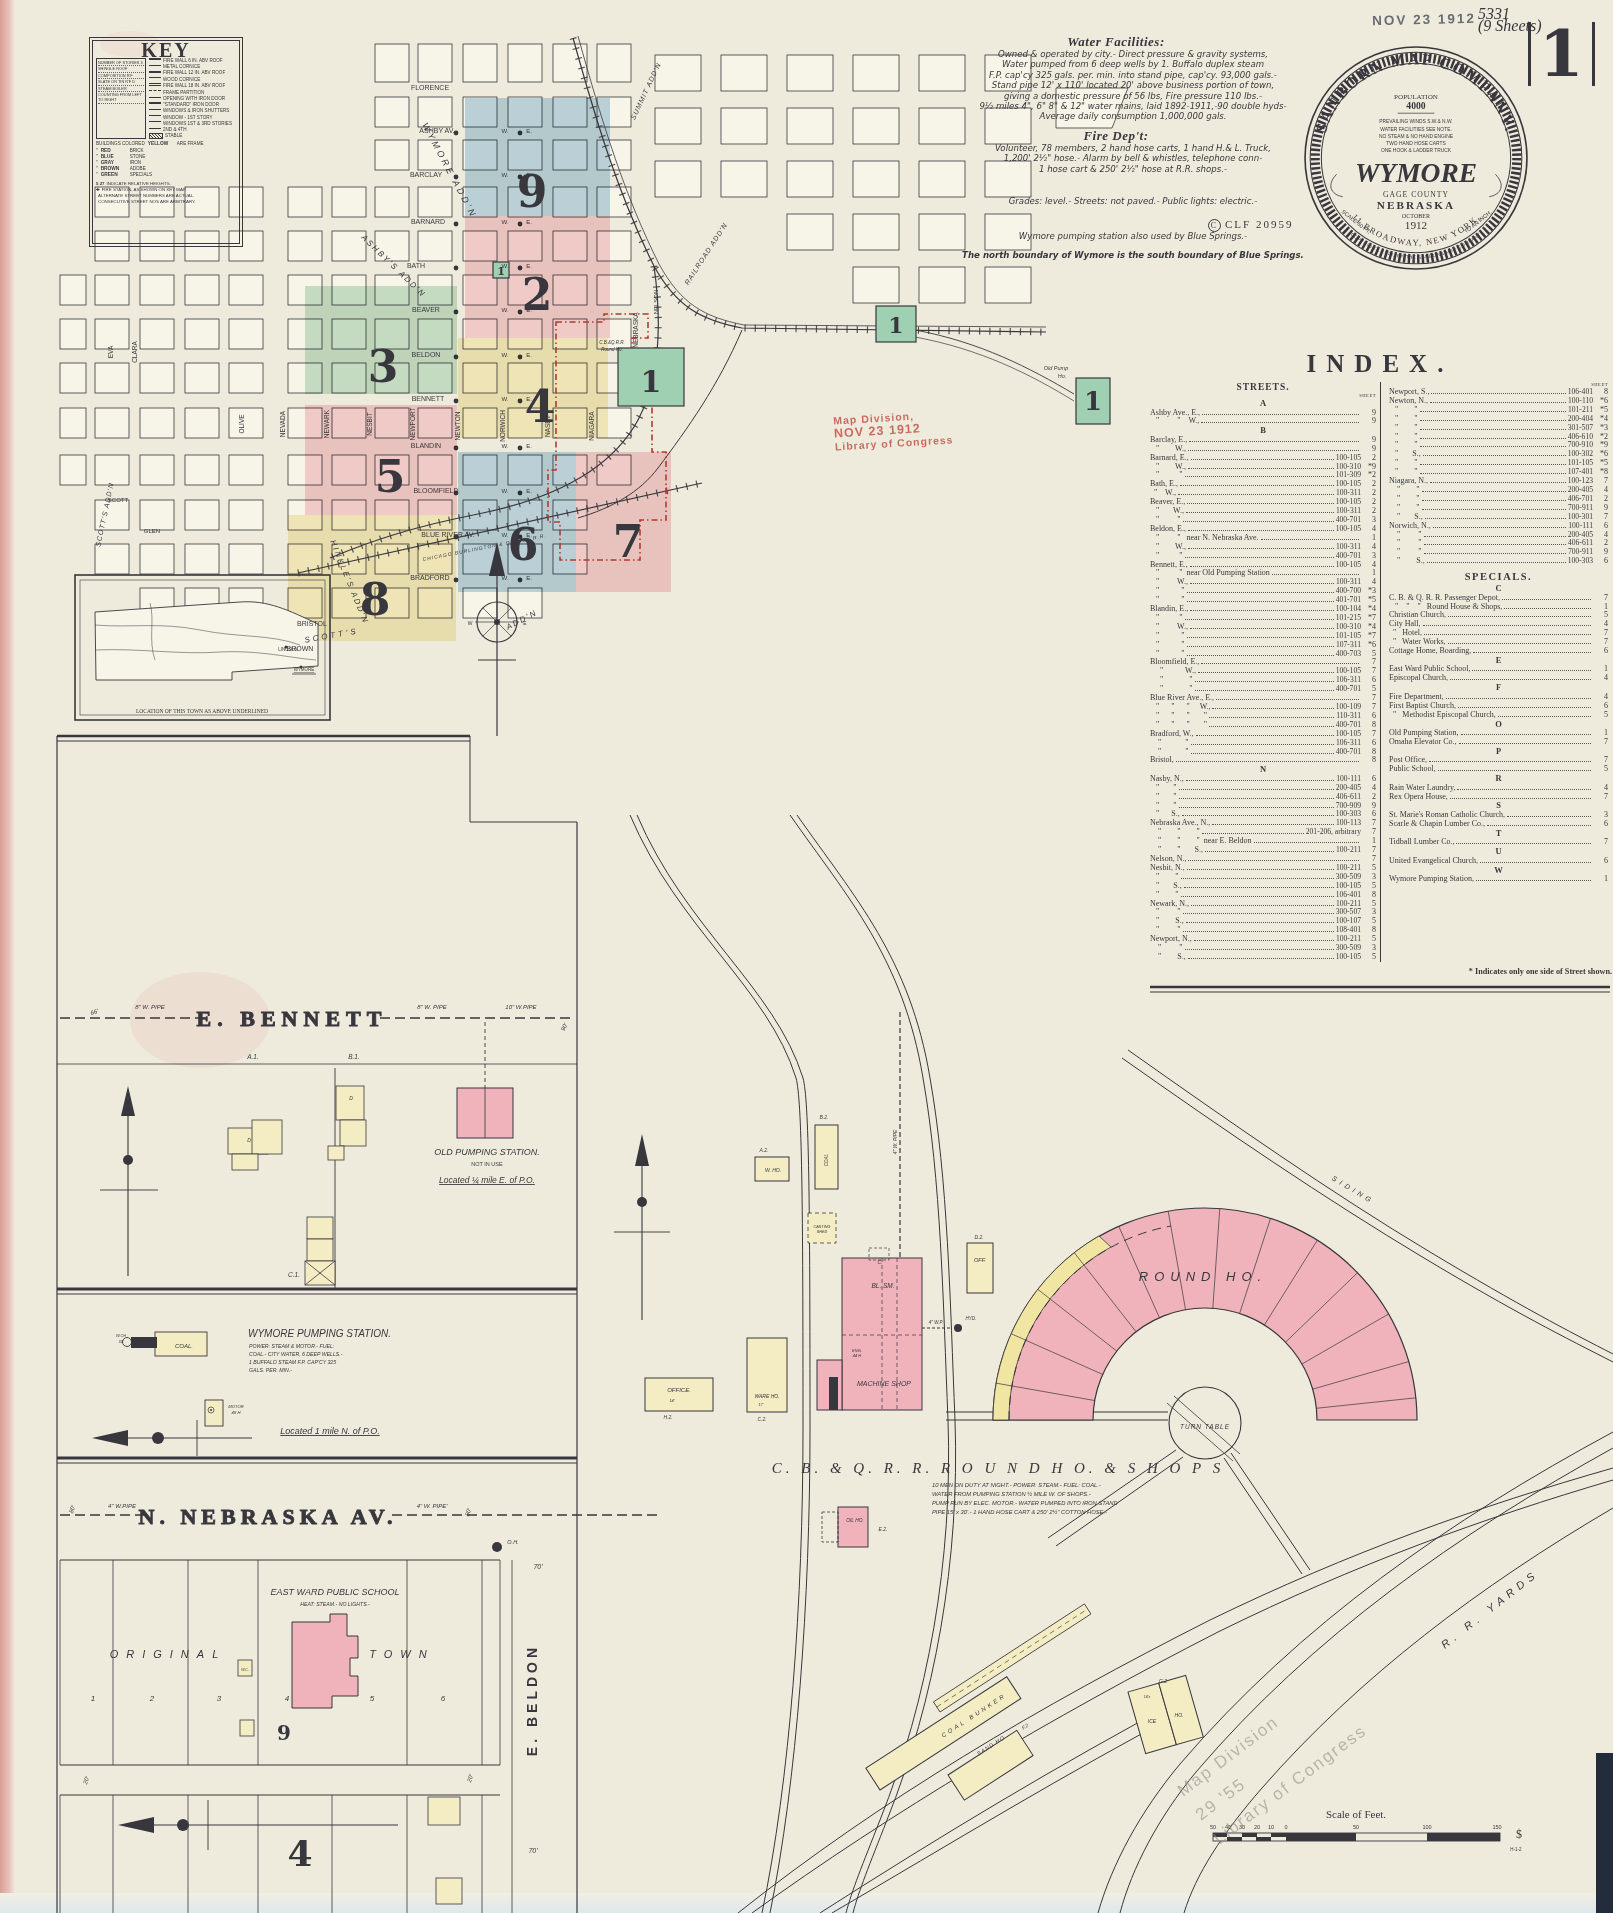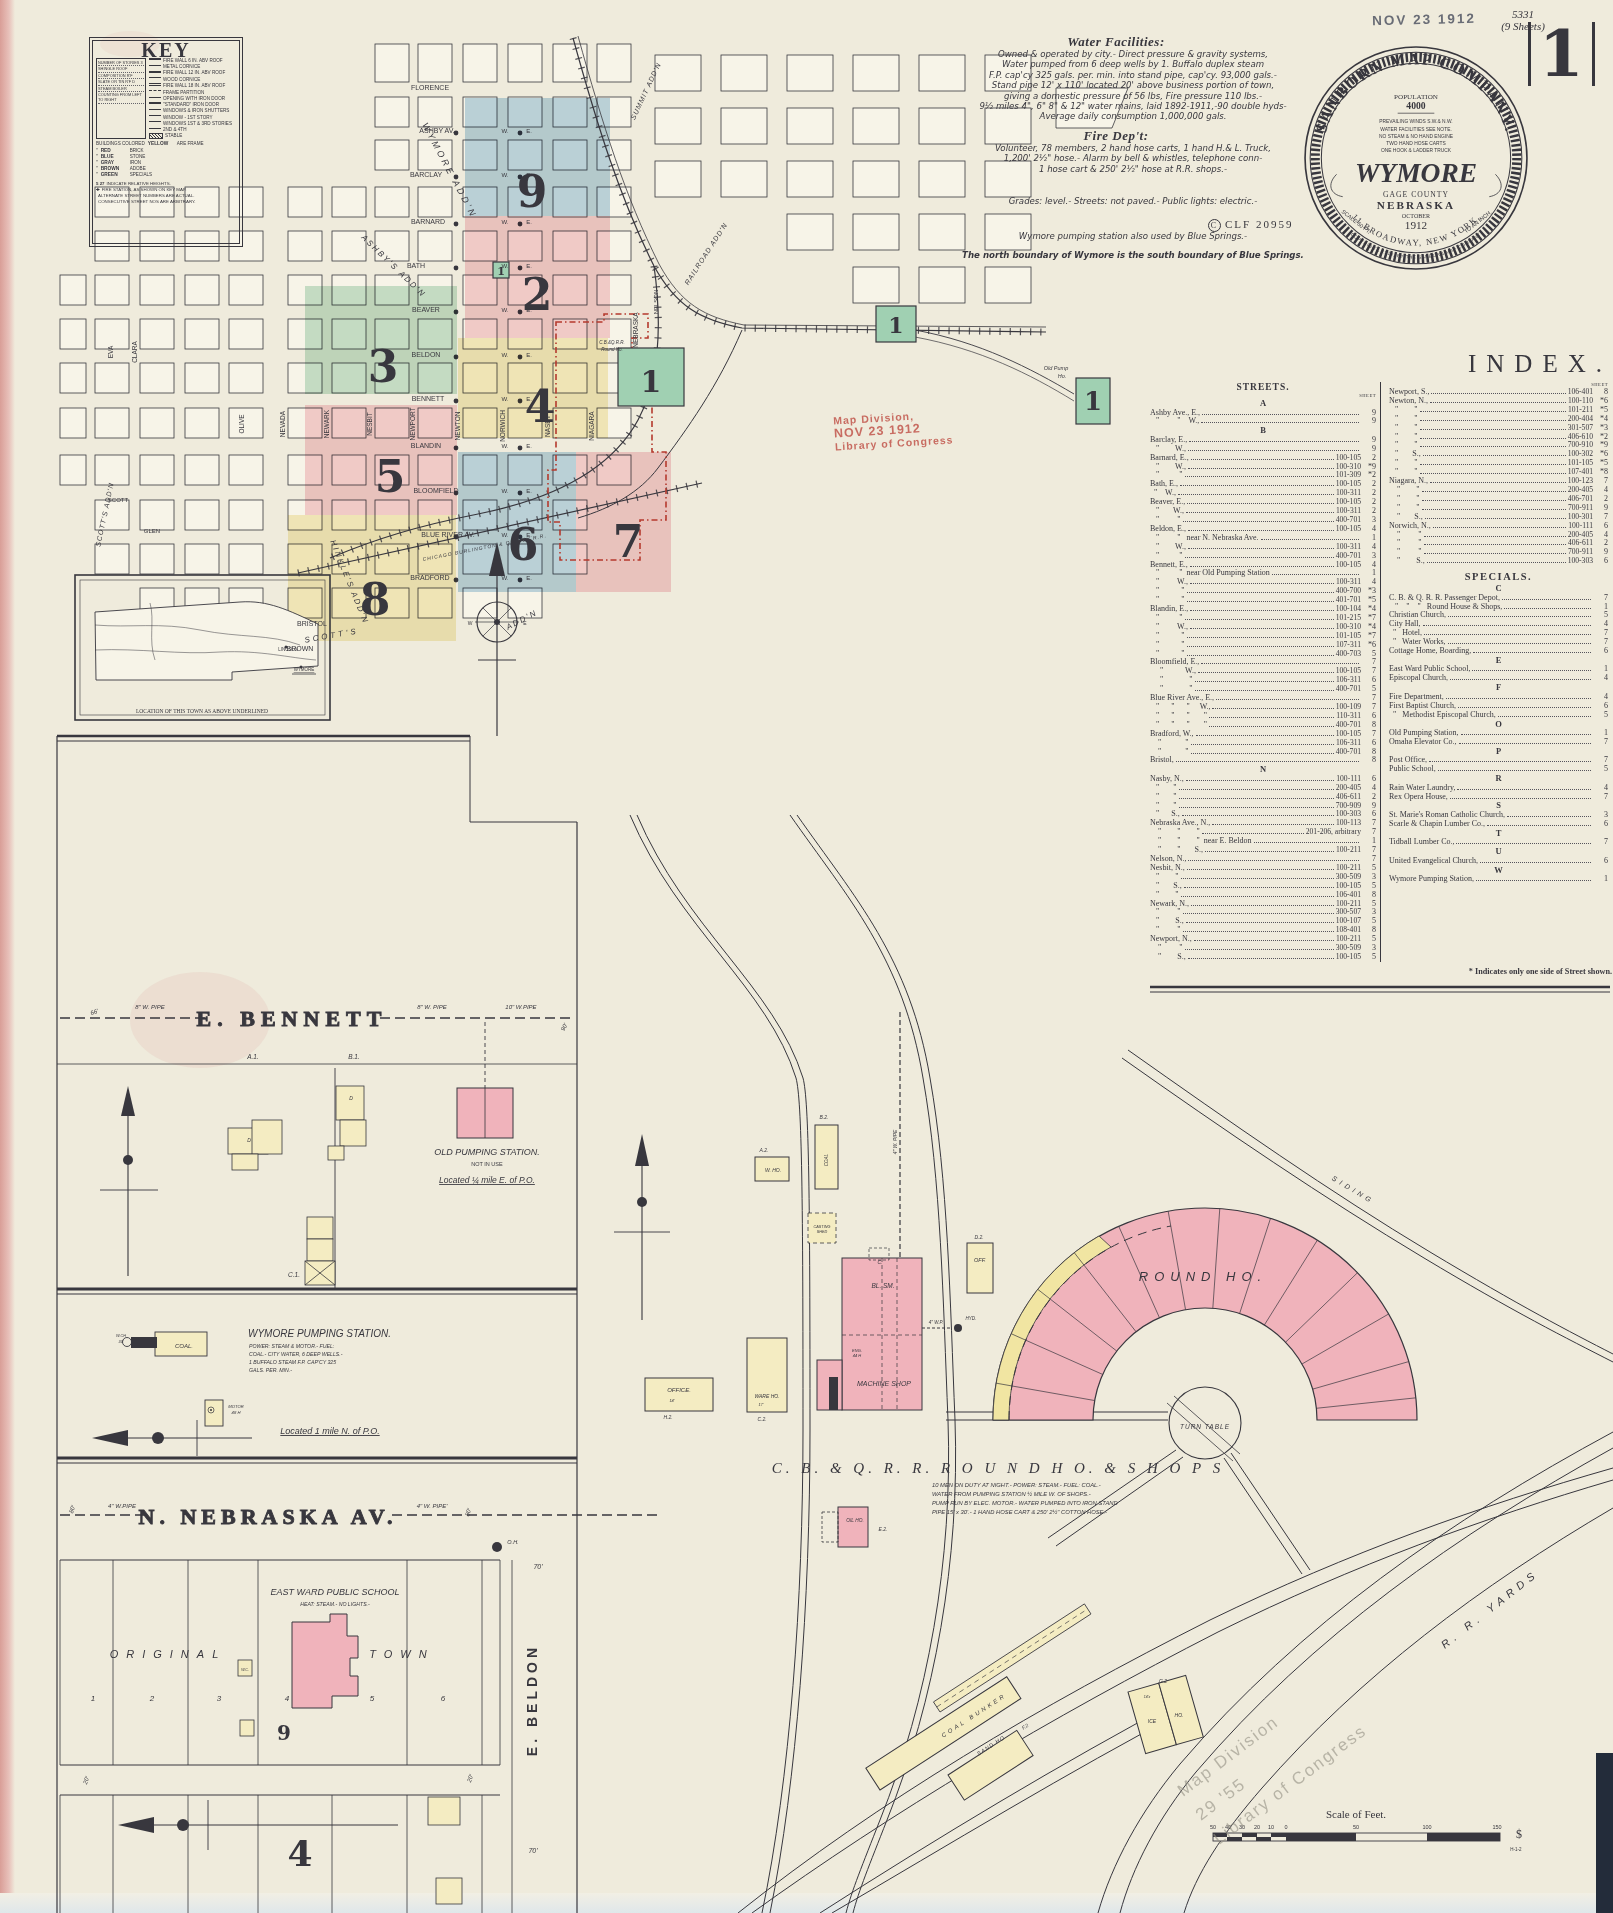--- a/index.html
+++ b/index.html
@@ -30,30 +30,30 @@
   #key-notes{margin-top:2px;font-size:4.4px;}
   .key-note{display:flex;gap:2px;}
   .fire-cross{color:#38373e;font-weight:700;}
   
   #wf{left:915px;top:34px;width:402px;font-style:italic;font-family:"DejaVu Sans",sans-serif;font-size:8.6px;line-height:10.4px;text-align:center;}
   .wf-h{font-family:"Liberation Serif",serif;font-style:italic;font-weight:700;font-size:13px;letter-spacing:.5px;line-height:15px;}
   .wf-lines{margin-left:34px;}
   .wf-gap{height:6px;}
   
   #stamp-date{left:1372px;top:12px;color:#5b5f6b;font-weight:700;font-size:13.5px;letter-spacing:2px;transform:rotate(-1.5deg);opacity:.9;}
-  #fileno{left:1478px;top:8px;width:90px;text-align:center;font-family:"Liberation Serif",serif;font-style:italic;font-size:11px;line-height:12px;}
+  #fileno{left:1478px;top:8px;width:90px;text-align:left;font-family:"Liberation Serif",serif;font-style:italic;font-size:16px;line-height:12px;}
   #big1{left:1528px;top:22px;font-family:"DejaVu Serif",serif;font-weight:700;font-size:64px;line-height:64px;border-left:3px solid #38373e;border-right:3px solid #38373e;padding:0 8px;}
   #clf{left:1208px;top:218px;font-size:11px;letter-spacing:2px;font-family:Liberation Serif, serif;}
   #clf .cc{display:inline-block;border:1px solid #38373e;border-radius:50%;width:11px;height:11px;line-height:11px;text-align:center;font-size:8px;margin-right:4px;}
   #stamp-red{left:834px;top:410px;width:150px;color:#c2574d;transform:rotate(-3.5deg);font-weight:700;opacity:.85;line-height:13px;}
   #stamp-red div{font-size:10.5px;letter-spacing:1px;}
   #stamp-red div:nth-child(2){font-size:12.5px;}
   
   #index{left:1148px;top:350px;width:464px;font-family:"Liberation Serif",serif;}
-  #ix-title{text-align:right;font-weight:400;font-size:25px;letter-spacing:10px;}
+  #ix-title{text-align:center;font-weight:700;font-size:25px;letter-spacing:10px;}
   #ix-cols{display:flex;margin-top:4px;}
   .ix-col{width:50%;box-sizing:border-box;padding:0 4px 0 2px;}
   .ix-col.right{border-left:1px solid #38373e;padding-left:8px;}
   .sheet-cap{text-align:right;font-size:4.6px;letter-spacing:.5px;line-height:6px;}
   .ix-head{text-align:center;font-weight:700;font-size:9.5px;letter-spacing:1px;line-height:11px;}
   .ix-letter{text-align:center;font-weight:700;font-size:8.5px;line-height:9.5px;}
   .ix-row{display:flex;align-items:baseline;font-size:8px;line-height:8.9px;}
   .ix-name{white-space:pre;}
   .ix-lead{flex:1;border-bottom:1px dotted #55545c;margin:0 2px 2px 2px;min-width:4px;}
   .ix-r{font-size:7.6px;}

